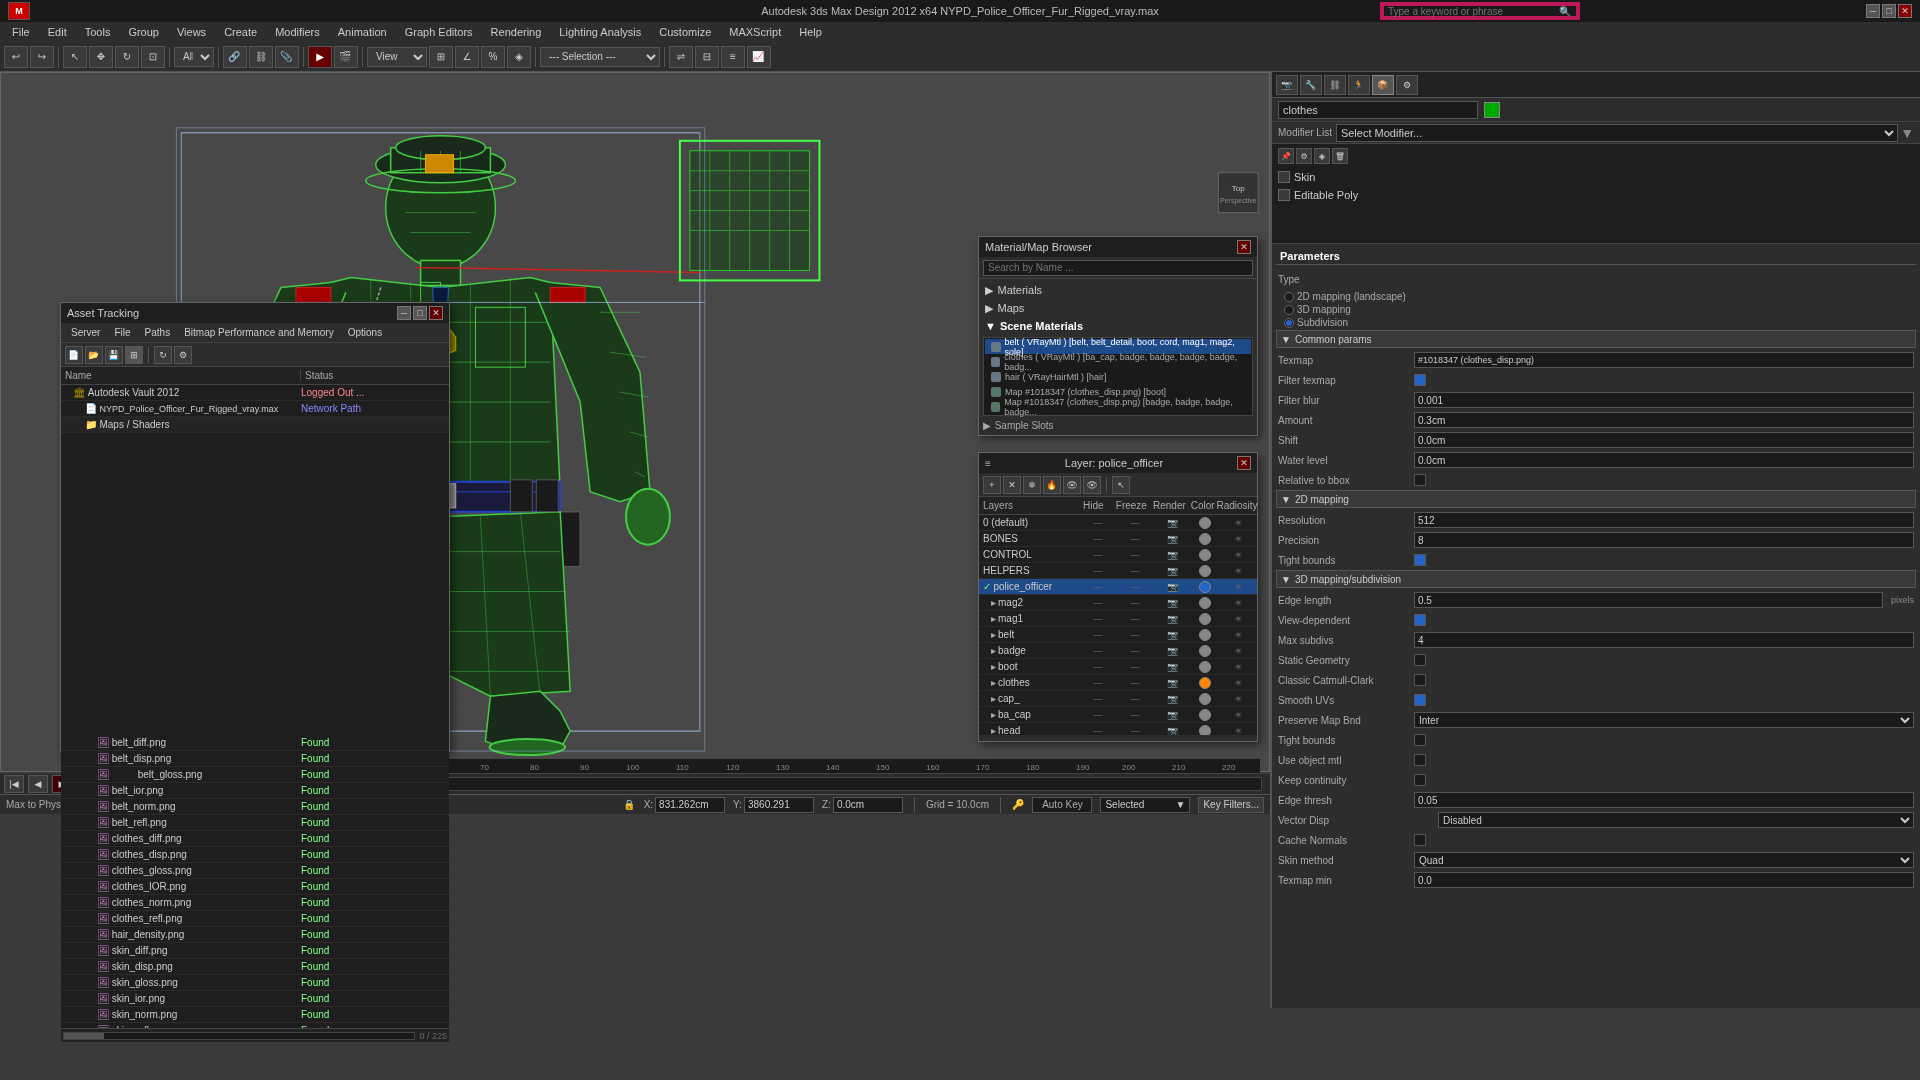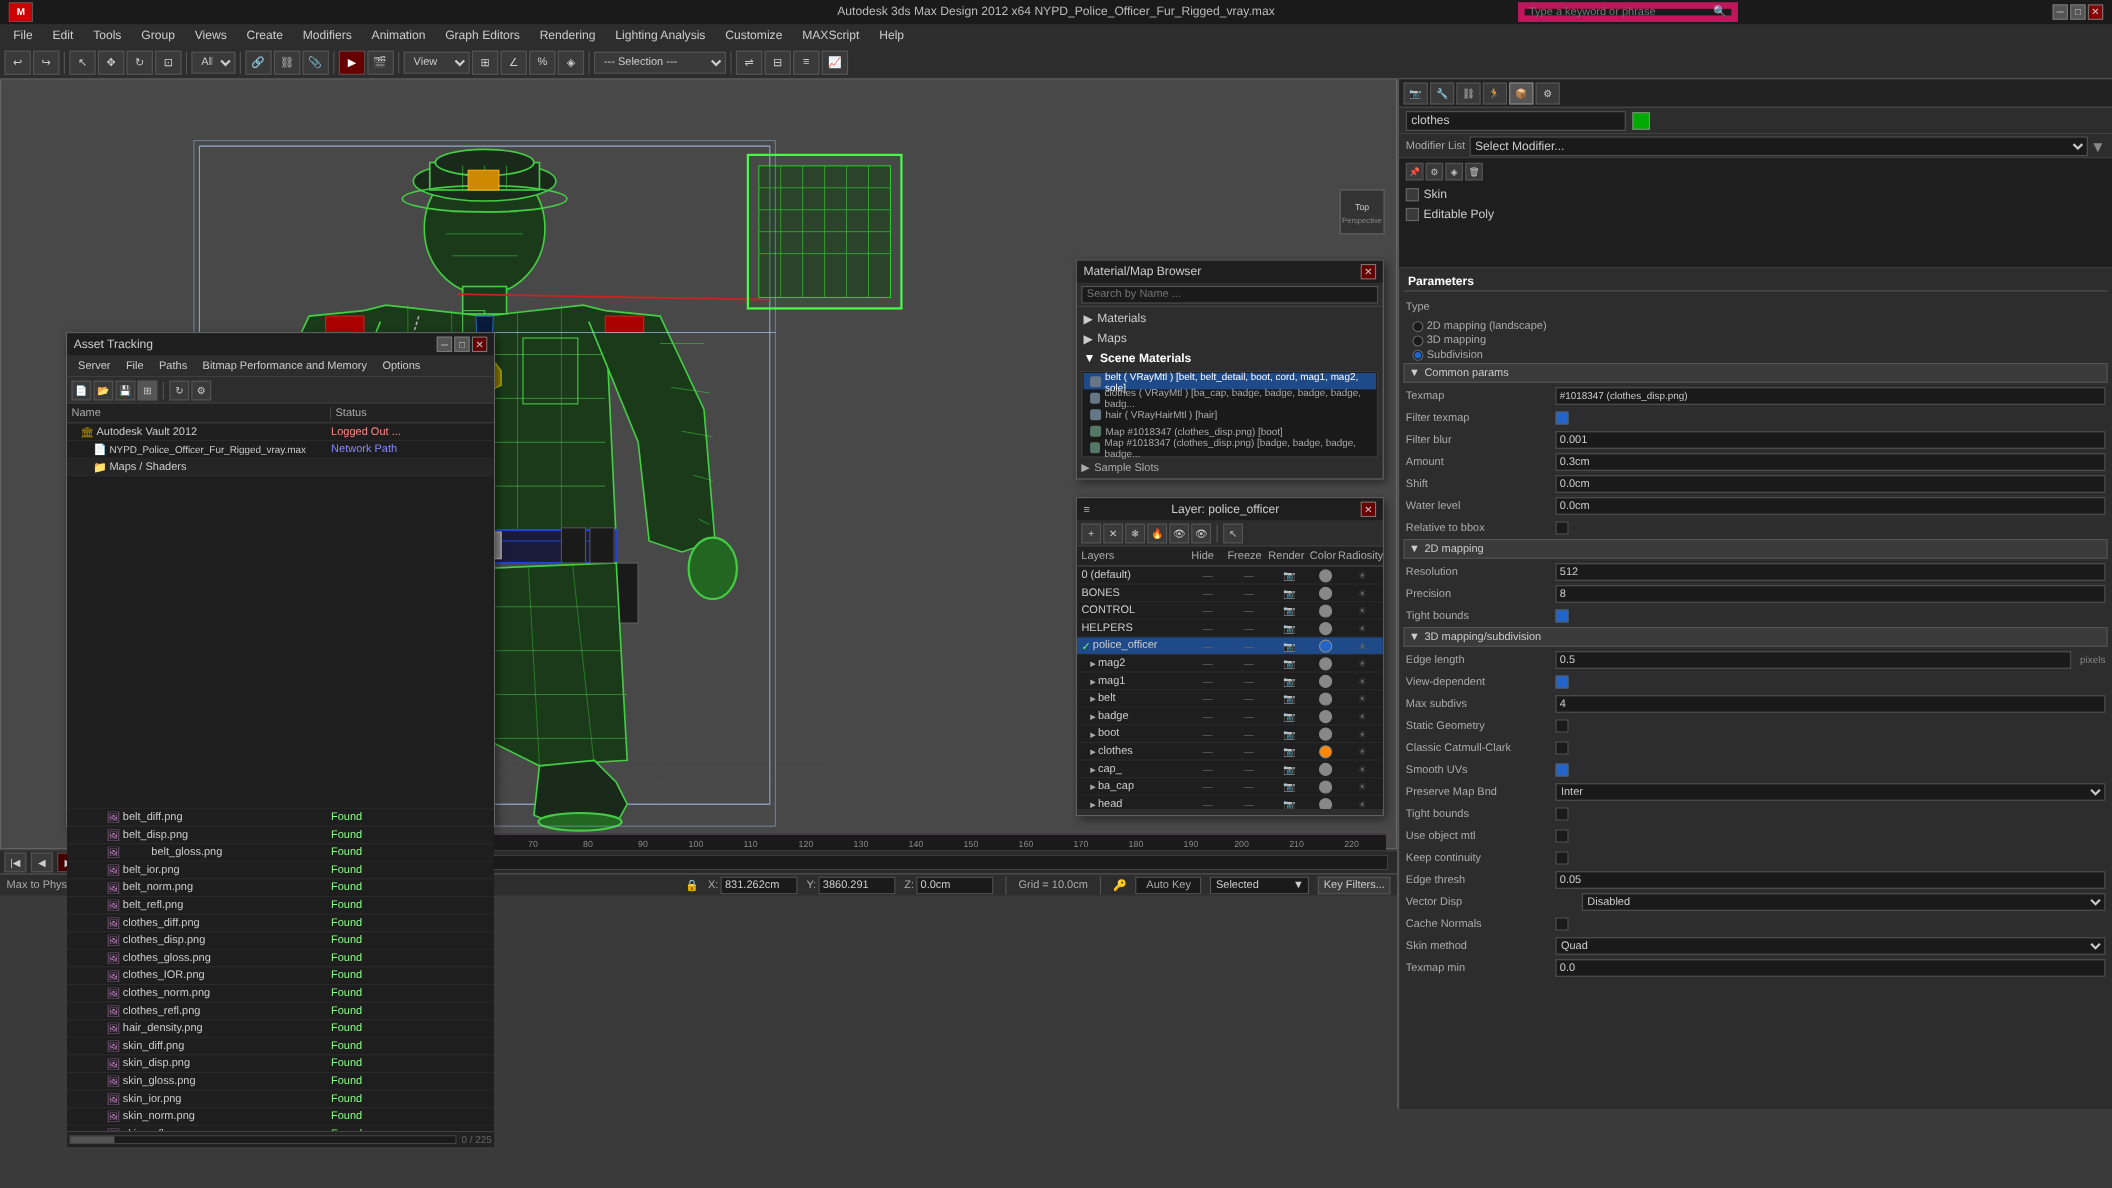--- a/index.html
+++ b/index.html
@@ -674,21 +674,21 @@
     }
 
     
     #search-bar {
       position: absolute;
       top: 0;
       right: 120px;
       width: 200px;
       height: 22px;
       background: #1a1a1a;
-      border: 6px solid #be185d;
+      border: 4px solid #be185d;
       display: flex;
       align-items: center;
       padding: 0 4px;
     }
     #search-input {
       flex: 1;
       background: transparent;
       border: none;
       color: #ccc;
       font-size: 10px;

